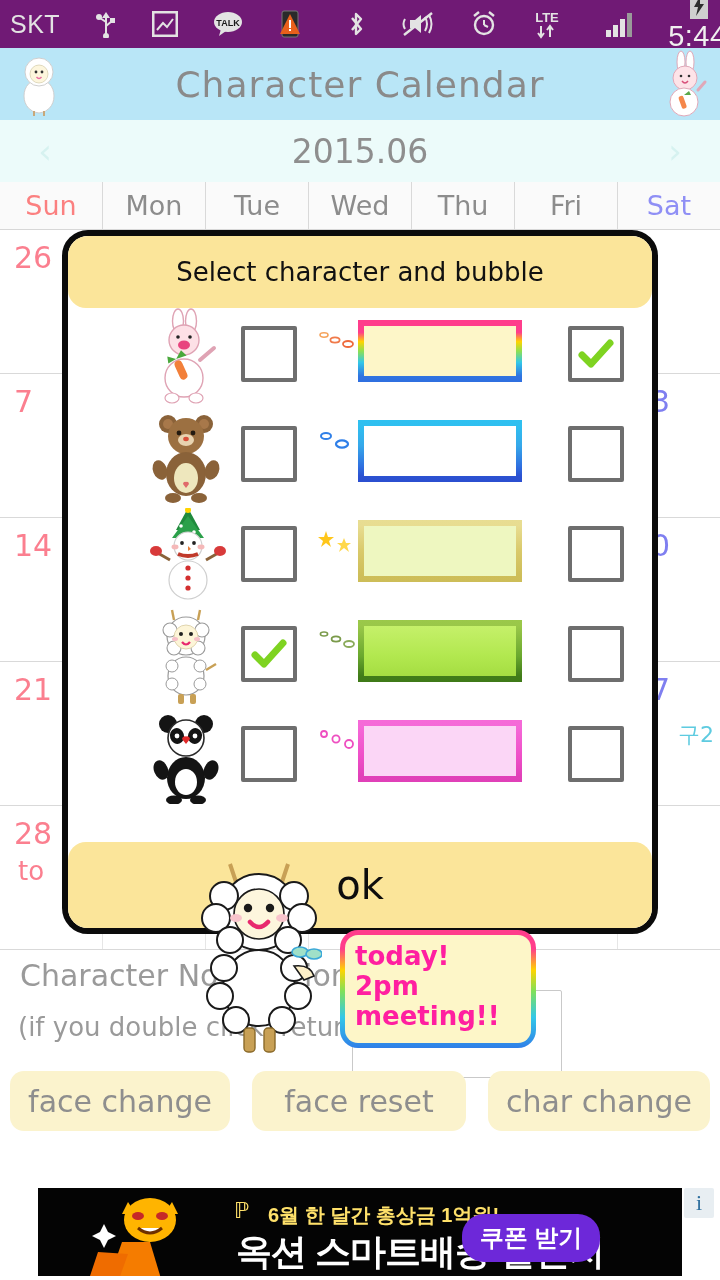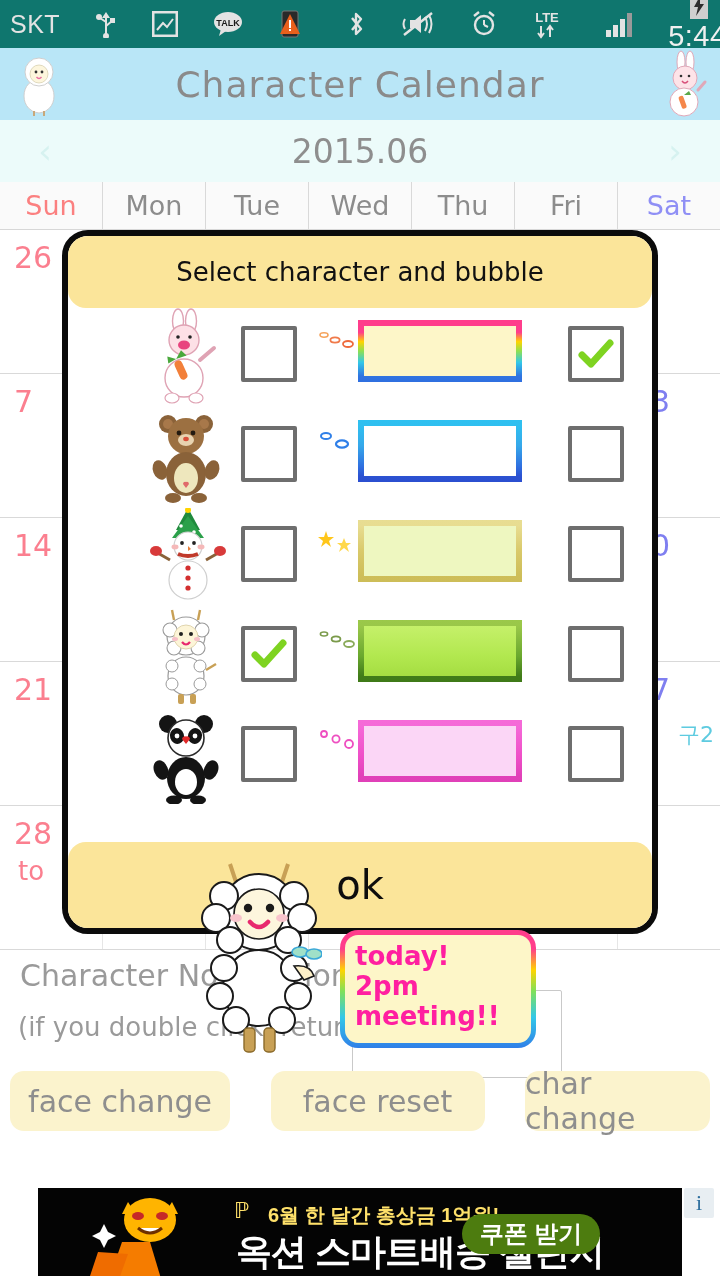--- a/index.html
+++ b/index.html
@@ -7,21 +7,21 @@
     width: 720px; height: 1280px;
     font-family: "DejaVu Sans", sans-serif;
     background: #ffffff;
     overflow: hidden;
   }
   #screen { position: relative; width: 720px; height: 1280px; background:#fff; }
 
   
   .statusbar {
     position:absolute; left:0; top:0; width:720px; height:48px;
-    background:#0f766e; display:flex; align-items:center; padding:0 10px;
+    background:#701a75; display:flex; align-items:center; padding:0 10px;
     color:#e8e8e8;
     gap:24px;
   }
   .sb-carrier { font-size:25px; font-family:"Liberation Sans", sans-serif; letter-spacing:0.5px; color:#e3e3e3;}
   .sb-ico { margin-left:11px; display:flex; align-items:center; justify-content:center; }
   .sb-right { margin-left:auto; display:flex; align-items:center;flex-direction:column; }
   .sb-pct { font-size:24px; font-family:"Liberation Sans", sans-serif; color:#e3e3e3; margin-right:4px;}
   .sb-time { font-size:29px; font-family:"Liberation Sans", sans-serif; color:#f0f0f0; margin-left:8px; letter-spacing:0.5px;}
 
   
@@ -84,33 +84,33 @@
                border:1px solid #c9c9c9; background:#fff; border-radius:2px;}
 
   
   .btnrow { position:absolute; left:0; top:1070px; width:720px; height:62px;
             display:flex; align-items:center; justify-content:space-between; padding:0 10px; }
   .fbtn { height:60px; background:#fbf3cd; border-radius:14px;
           display:flex; align-items:center; justify-content:center;
           font-size:30px; color:#8e8e8e; font-family:"DejaVu Sans", sans-serif; }
   .fbtn.b1 { width:220px; }
   .fbtn.b2 { width:214px; }
-  .fbtn.b3 { width:185px; }
+  .fbtn.b3 { width:222px; }
 
   
   .ad { position:absolute; left:0; top:1182px; width:720px; height:98px; background:#ffffff; }
   .ad-inner { position:absolute; left:38px; top:6px; width:644px; height:88px;
               background:#040404; overflow:hidden; }
   .ad-line1 { position:absolute; left:230px; top:14px; font-size:20px; color:#ffe16a;
               font-family:"Liberation Sans", sans-serif; font-weight:bold; white-space:nowrap; }
   .ad-line2 { position:absolute; left:198px; top:40px; font-size:36px; color:#ffffff;
               font-family:"Liberation Sans", sans-serif; font-weight:bold; white-space:nowrap;
               letter-spacing:-1px; }
-  .ad-cta { position:absolute; right:82px; top:26px; width:138px; height:40px;
-            background:#4d7c0f; border-radius:22px; display:flex; align-items:center;
+  .ad-cta { position:absolute; right:82px; top:26px; width:138px; height:48px;
+            background:#6d28d9; border-radius:22px; display:flex; align-items:center;
             justify-content:center; color:#fff; font-size:24px; font-weight:bold;
             font-family:"Liberation Sans", sans-serif; }
   .ad-info { position:absolute; right:6px; top:6px; width:30px; height:30px;
              background:#e8eef2; border-radius:2px; display:flex; align-items:center;
              justify-content:center; color:#2e6f9e; font-size:22px;
              font-family:"Liberation Serif", serif; }
   .ad-mascot { position:absolute; left:40px; top:6px; width:140px; height:88px; }
   .ad-trophy { position:absolute; left:196px; top:10px; font-size:22px; color:#ffe16a; }
 
   

